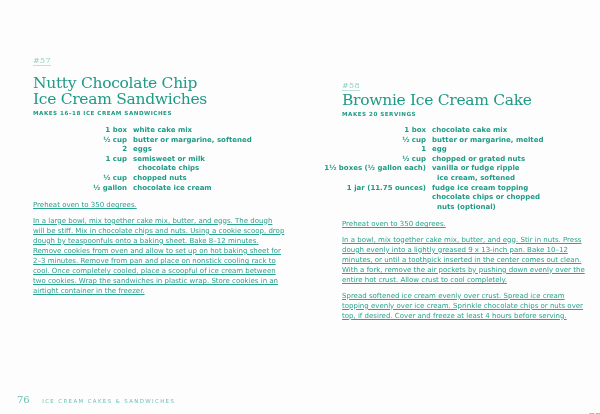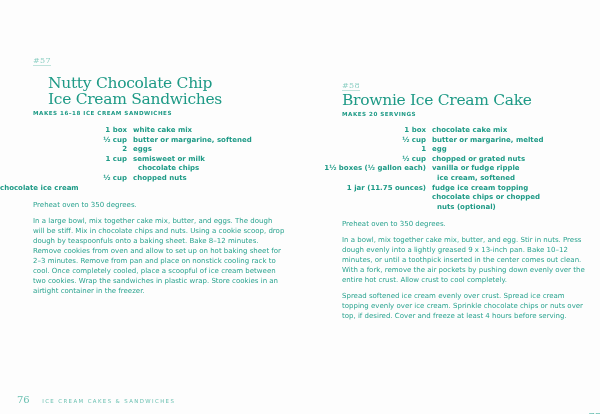--- a/index.html
+++ b/index.html
@@ -21,33 +21,33 @@
     }
     .yield {
       position: absolute; font-size: 5.6px; font-weight: bold; letter-spacing: 0.5px; color: #1e9a86;
     }
     .ingredients { position: absolute; font-size: 7px; font-weight: bold; line-height: 9.6px; }
     .ing-row { display: flex; }
     .qty { text-align: right; padding-right: 6px; flex: none; }
     .item { flex: none; }
     .item .cont { display: block; padding-left: 5px; }
     .directions { position: absolute; font-size: 7px; line-height: 10.1px; color: #2aa38f; }
-    .directions p { margin: 0 0 5.5px 0; }
+    .directions p { margin: 0 0 5.5px 0; text-decoration: underline; }
     .footer {
       position: absolute; top: 394px; font-size: 5.4px; letter-spacing: 1.4px; color: #6cc1b2;
       white-space: nowrap;
     }
     .footer .pnum { font-family: "DejaVu Serif", serif; font-size: 10px; letter-spacing: 0; color: #6cc1b2; }
   </style>
 </head>
 <body>
 
 <div class="page left">
   <span class="recipe-num" style="left:33px; top:56px;">#57</span>
-  <h1 class="title" style="left:48px; top:75px;">
+  <h1 class="title" style="left:33px; top:75px;">
     <span>Nutty Chocolate Chip</span><br>
     <span>Ice Cream Sandwiches</span>
   </h1>
   <div class="yield" style="left:33px; top:110px;">MAKES 16–18 ICE CREAM SANDWICHES</div>
 
   <div class="ingredients" style="left:0px; top:126px;">
     <div class="ing-row">
       <span class="qty" style="width:127px;">1 box</span>
       <span class="item">white cake mix</span>
     </div>
@@ -64,20 +64,21 @@
       <span class="item">
         <span>semisweet or milk</span>
         <span class="cont">chocolate chips</span>
       </span>
     </div>
     <div class="ing-row">
       <span class="qty" style="width:127px;">½ cup</span>
       <span class="item">chopped nuts</span>
     </div>
     <div class="ing-row">
+      <span class="qty" style="width:127px;">½ gallon</span>
       <span class="item">chocolate ice cream</span>
     </div>
   </div>
 
   <div class="directions" style="left:33px; top:200px; width:252px;">
     <p>Preheat oven to 350 degrees.</p>
     <p>In a large bowl, mix together cake mix, butter, and eggs. The dough will be stiff. Mix in chocolate chips and nuts. Using a cookie scoop, drop dough by teaspoonfuls onto a baking sheet. Bake 8–12 minutes. Remove cookies from oven and allow to set up on hot baking sheet for 2–3 minutes. Remove from pan and place on nonstick cooling rack to cool. Once completely cooled, place a scoopful of ice cream between two cookies. Wrap the sandwiches in plastic wrap. Store cookies in an airtight container in the freezer.</p>
   </div>
 
   <div class="footer" style="left:17px;">

